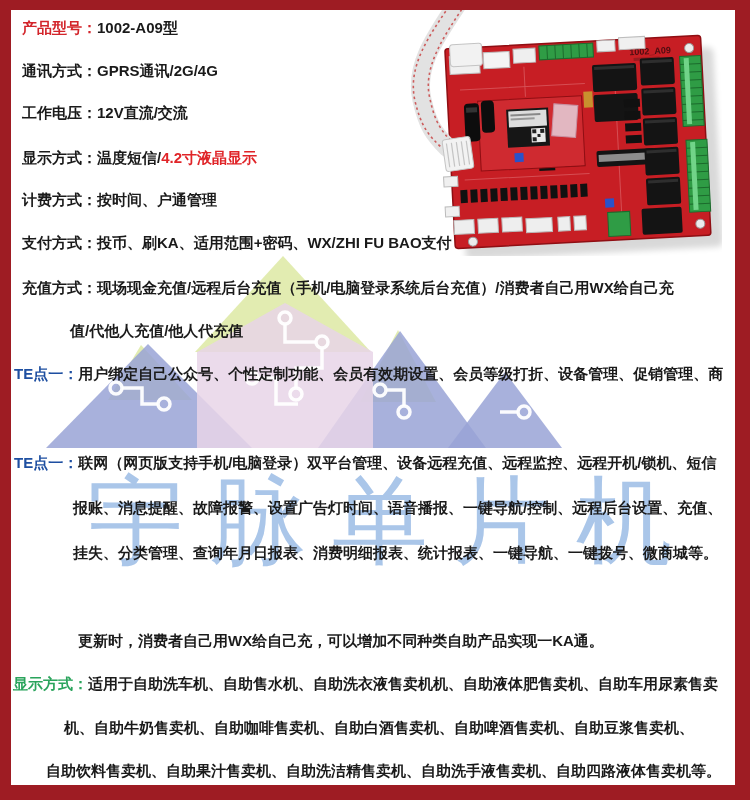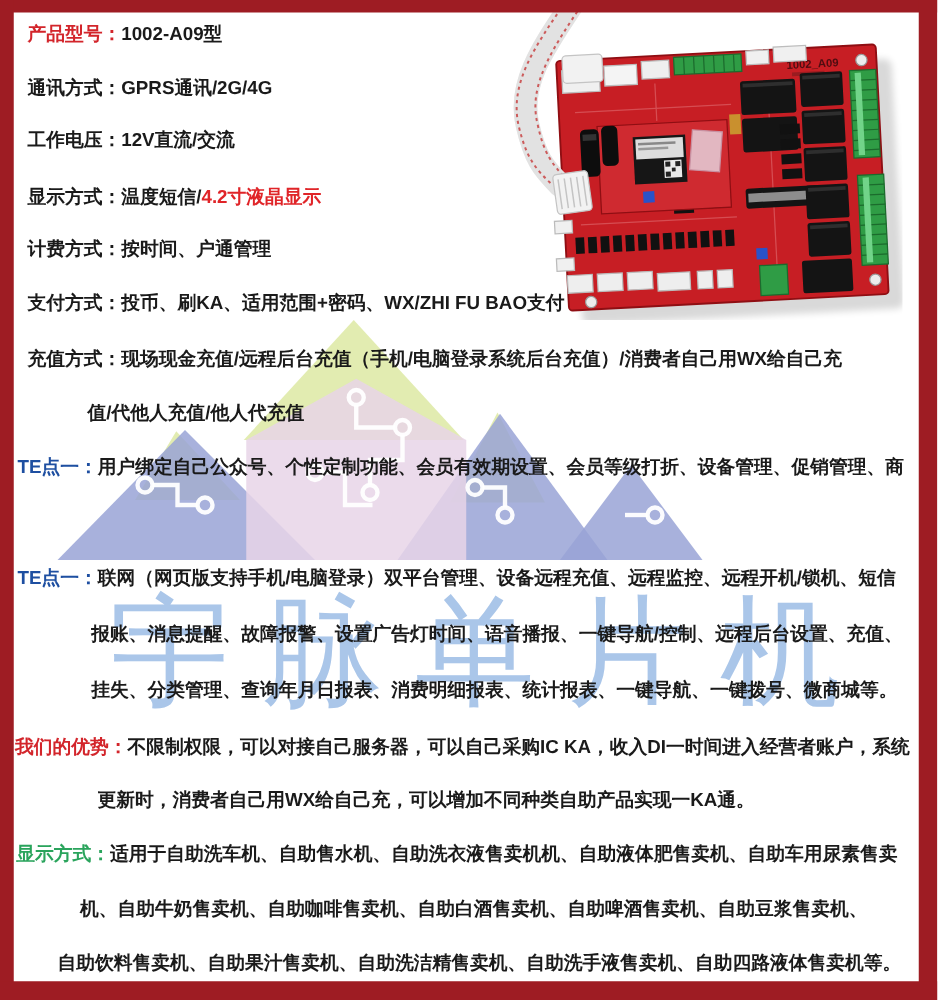--- a/index.html
+++ b/index.html
@@ -225,21 +225,20 @@
   <div class="line" style="left:22px;top:104px"><span>工作电压：</span><span>12V直流/交流</span></div>
   <div class="line" style="left:22px;top:149px"><span>显示方式：</span><span>温度短信/</span><span class="hl-red">4.2寸液晶显示</span></div>
   <div class="line" style="left:22px;top:191px"><span>计费方式：</span><span>按时间、户通管理</span></div>
   <div class="line" style="left:22px;top:234px"><span>支付方式：</span><span>投币、刷KA、适用范围+密码、WX/ZHI FU BAO支付</span></div>
   <div class="line" style="left:22px;top:279px"><span>充值方式：</span><span>现场现金充值/远程后台充值（手机/电脑登录系统后台充值）/消费者自己用WX给自己充</span></div>
   <div class="line" style="left:70px;top:322px"><span>值/代他人充值/他人代充值</span></div>
   <div class="line" style="left:14px;top:365px"><span class="lbl-blue">TE点一：</span><span>用户绑定自己公众号、个性定制功能、会员有效期设置、会员等级打折、设备管理、促销管理、商</span></div>
   <div class="line" style="left:14px;top:454px"><span class="lbl-blue">TE点一：</span><span>联网（网页版支持手机/电脑登录）双平台管理、设备远程充值、远程监控、远程开机/锁机、短信</span></div>
   <div class="line" style="left:73px;top:499px"><span>报账、消息提醒、故障报警、设置广告灯时间、语音播报、一键导航/控制、远程后台设置、充值、</span></div>
   <div class="line" style="left:73px;top:544px"><span>挂失、分类管理、查询年月日报表、消费明细报表、统计报表、一键导航、一键拨号、微商城等。</span></div>
-  <div class="line" style="left:12px;top:589px"><span class="lbl-red">我们的优势：</span><span>不限制权限，可以对接自己服务器，可以自己采购IC KA，收入DI一时间进入经营者账户，系统</span></div>
   <div class="line" style="left:78px;top:632px"><span>更新时，消费者自己用WX给自己充，可以增加不同种类自助产品实现一KA通。</span></div>
   <div class="line" style="left:13px;top:675px"><span class="lbl-green">显示方式：</span><span>适用于自助洗车机、自助售水机、自助洗衣液售卖机机、自助液体肥售卖机、自助车用尿素售卖</span></div>
   <div class="line" style="left:64px;top:719px"><span>机、自助牛奶售卖机、自助咖啡售卖机、自助白酒售卖机、自助啤酒售卖机、自助豆浆售卖机、</span></div>
   <div class="line" style="left:46px;top:762px"><span>自助饮料售卖机、自助果汁售卖机、自助洗洁精售卖机、自助洗手液售卖机、自助四路液体售卖机等。</span></div>
 
   <div class="border top"></div>
   <div class="border left"></div>
   <div class="border right"></div>
   <div class="border bottom"></div>
 

